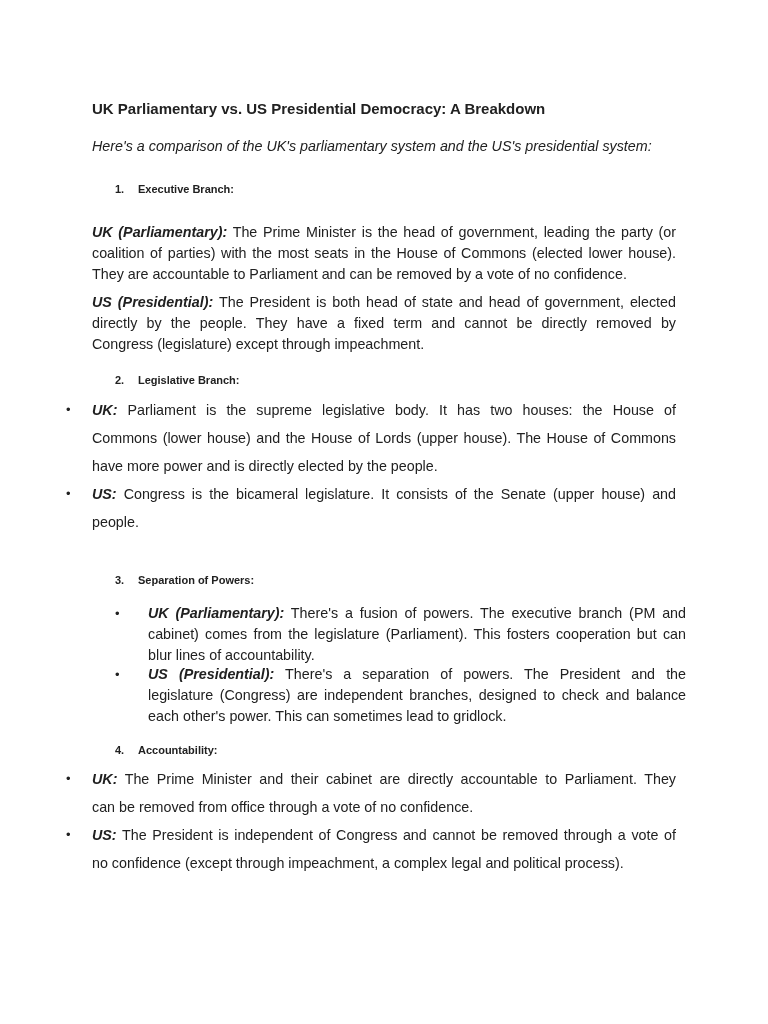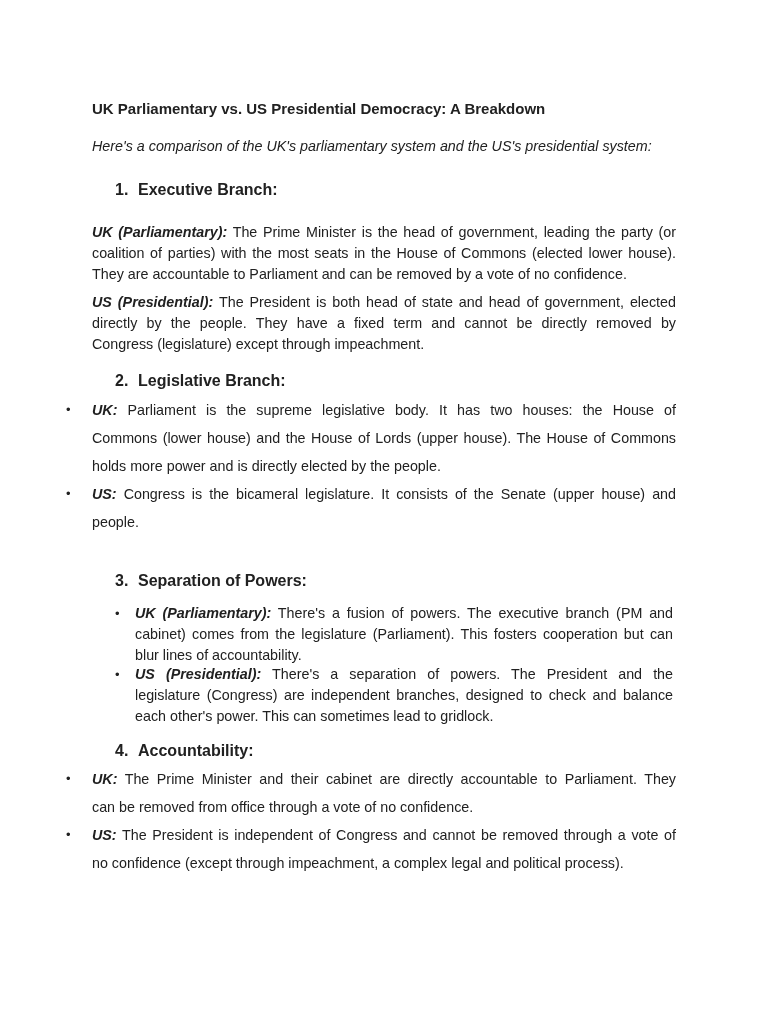--- a/index.html
+++ b/index.html
@@ -32,37 +32,37 @@
     top: 136px;
     width: 600px;
     font-size: 14.3px;
     line-height: 21px;
     margin: 0;
     white-space: nowrap;
     font-style: italic;
   }
   .heading {
     left: 115px;
-    font-size: 16px;
+    font-size: 11px;
     font-weight: bold;
     line-height: 21px;
     white-space: nowrap;
   }
   .hnum {
     display: inline-block;
     width: 23px;
   }
   .para {
     left: 92px;
     width: 584px;
     font-size: 14.3px;
     line-height: 21px;
   }
   .para--sub {
-    left: 135px;
+    left: 148px;
     width: 538px;
   }
   .para--spaced {
     line-height: 28px;
   }
   .jline {
     text-align: justify;
     text-align-last: justify;
     white-space: nowrap;
   }
@@ -106,21 +106,21 @@
     </div>
 
   <div class="abs heading" style="top:370px">
     <span class="hnum">2.</span><span>Legislative Branch:</span>
   </div>
 
   <span class="abs bullet-marker bullet-marker--spaced" style="left:66px; top:396px">•</span>
   <div class="abs para para--spaced" style="top:396px">
       <div class="jline"><strong>UK:</strong> Parliament is the supreme legislative body. It has two houses: the House of</div>
       <div class="jline">Commons (lower house) and the House of Lords (upper house). The House of Commons</div>
-      <div class="jline jlast">holds more power and is directly elected by the people.</div>
+      <div class="jline jlast">have more power and is directly elected by the people.</div>
     </div>
 
   <span class="abs bullet-marker bullet-marker--spaced" style="left:66px; top:480px">•</span>
   <div class="abs para para--spaced" style="top:480px">
       <div class="jline"><strong>US:</strong> Congress is the bicameral legislature. It consists of the Senate (upper house) and</div>
       <div class="jline jlast">people.</div>
     </div>
 
   <div class="abs heading" style="top:570px">
     <span class="hnum">3.</span><span>Separation of Powers:</span>

